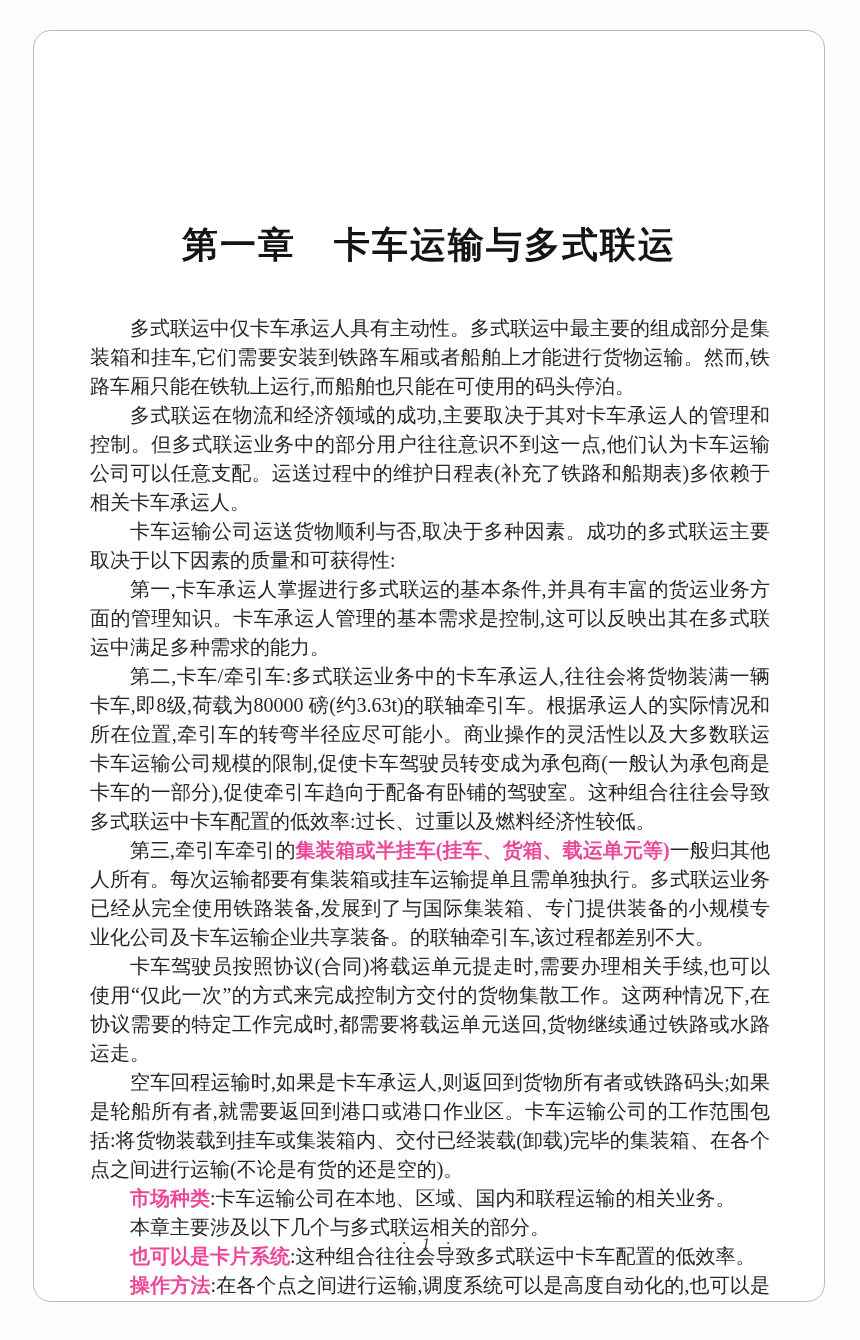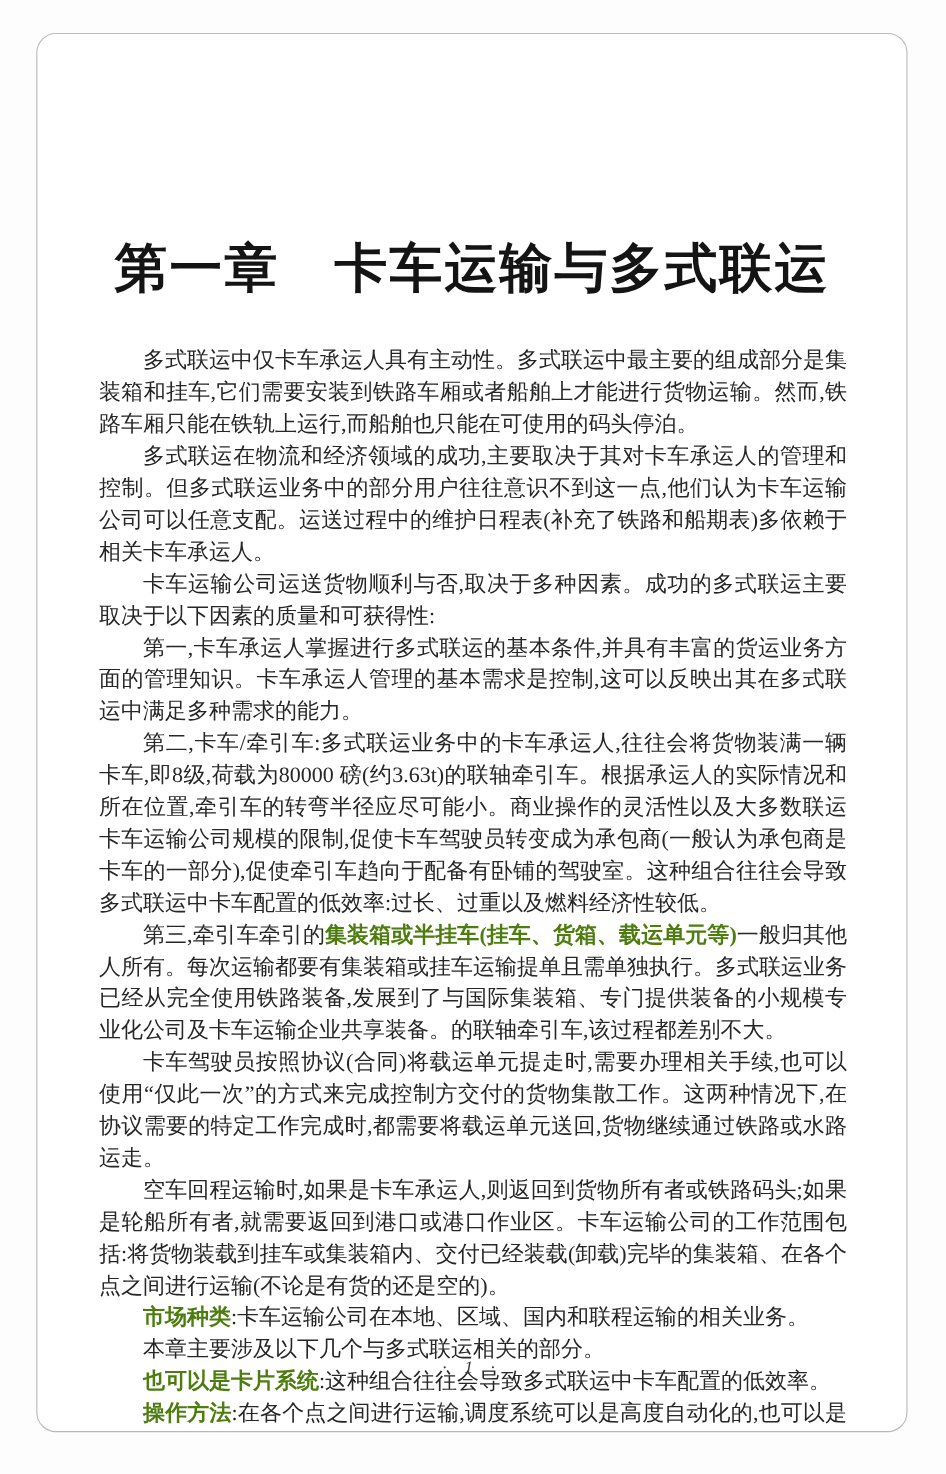--- a/index.html
+++ b/index.html
@@ -18,21 +18,21 @@
     height: 1272px;
     background: #ffffff;
     border: 1px solid #b9b9b9;
     border-radius: 18px;
     box-sizing: border-box;
     overflow: hidden;
   }
   .chapter-title {
     margin-top: 192px;
     text-align: center;
-    font-size: 48px;
+    font-size: 36px;
     font-weight: bold;
     color: #141414;
     letter-spacing: 2px;
     line-height: 44px;
   }
   .body-text {
     margin: 47px 56px 0 56px;
     width: 680px;
     color: #262626;
   }
@@ -40,21 +40,21 @@
     margin: 0;
     padding: 0;
     font-size: 20px;
     line-height: 29px;
     text-align: justify;
     text-indent: 2em;
     color: #262626;
   }
   .body-text p b {
     font-weight: bold;
-    color: #4d7c0f;
+    color: #ec4899;
   }
   .page-number {
     position: absolute;
     left: 0;
     right: 0;
     bottom: 48px;
     text-align: center;
     font-size: 16px;
     font-style: italic;
     color: #3a3a3a;

